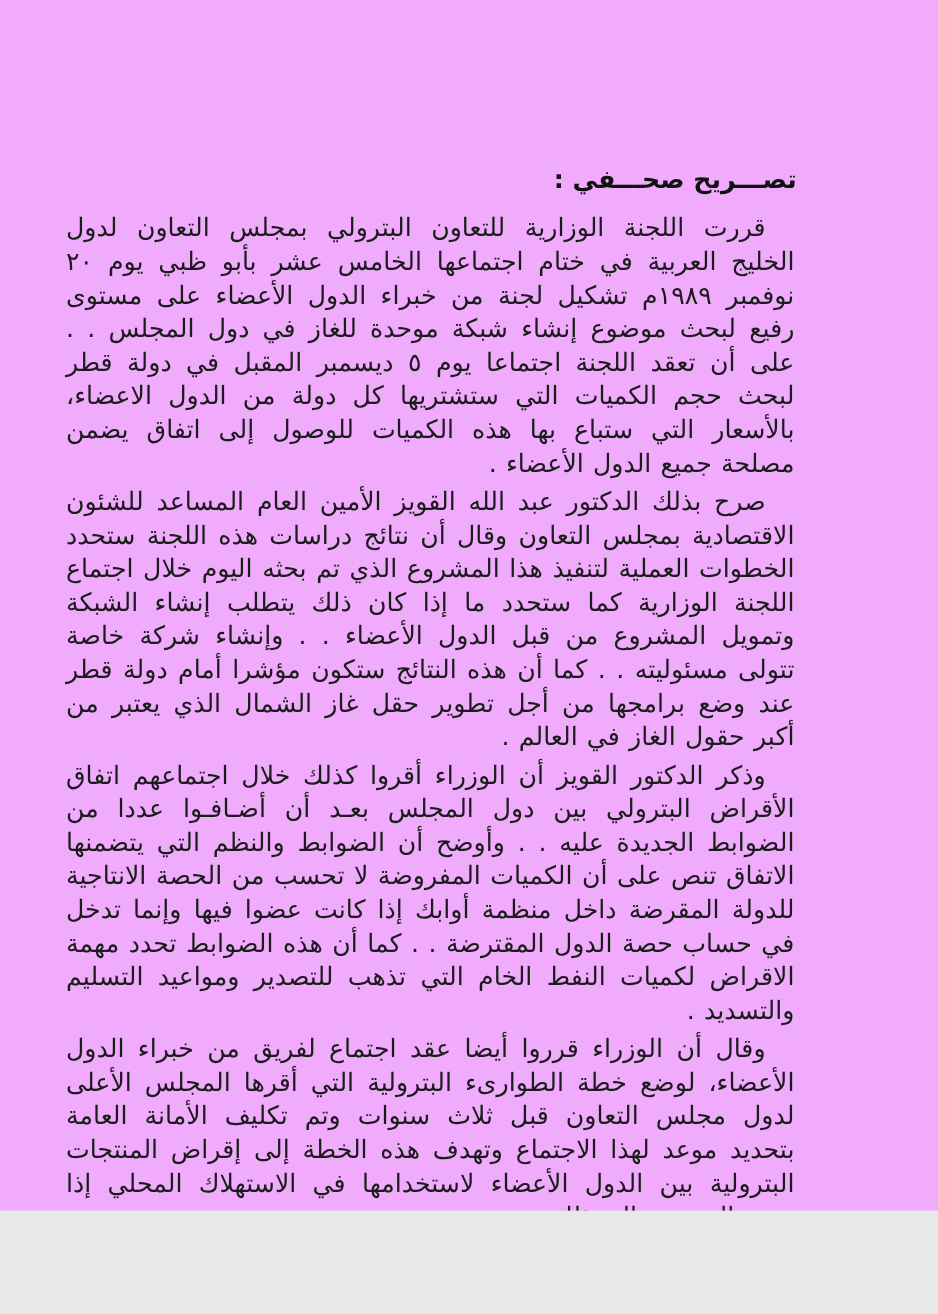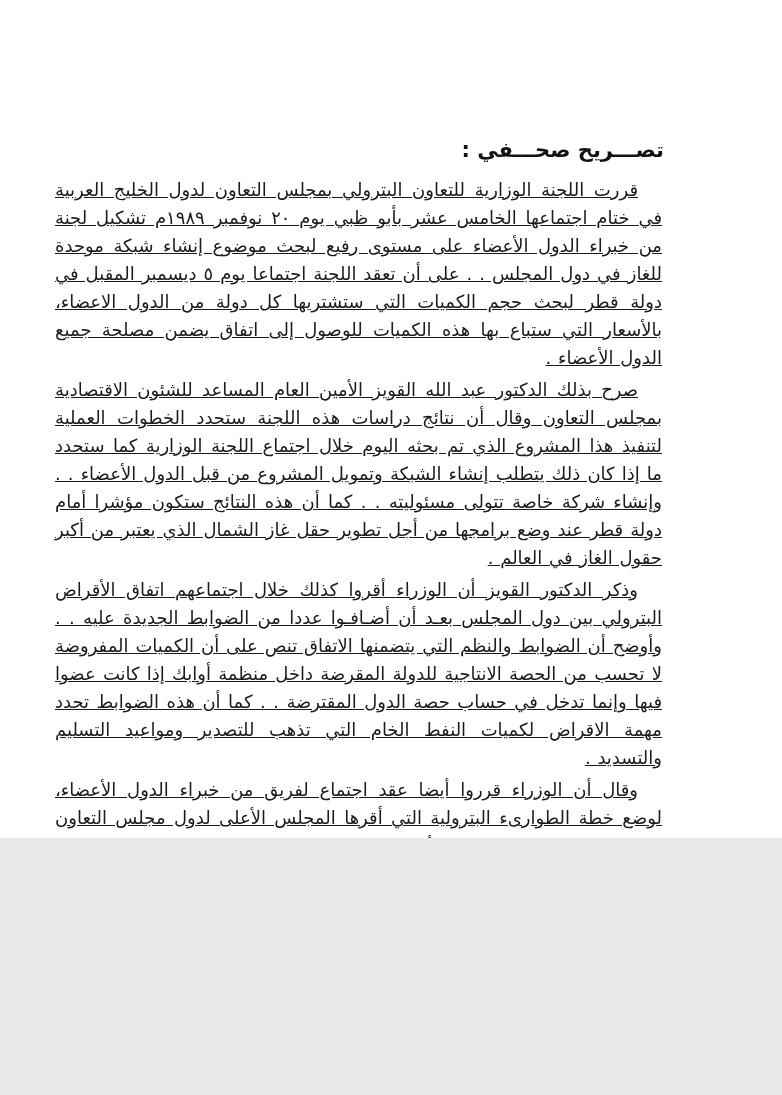--- a/index.html
+++ b/index.html
@@ -3,48 +3,47 @@
 <meta charset="utf-8">
 <style>
   html, body {
     margin: 0;
     padding: 0;
     background: #e8e8e8;
   }
   .scan-page {
     position: relative;
     width: 782px;
-    height: 838px;
+    height: 1009px;
     margin: 0 auto;
-    background: #ffffff;
+    background: #f0abfc;
     overflow: hidden;
     direction: rtl;
     font-family: "DejaVu Sans", sans-serif;
     color: #1b1b1b;
   }
   .doc-title {
     position: absolute;
     top: 138px;
     right: 118px;
     margin: 0;
     font-size: 21px;
     font-weight: bold;
     color: #111;
     white-space: nowrap;
   }
   .doc-body {
     position: absolute;
     top: 176px;
     right: 120px;
     left: 55px;
-    font-size: 18px;
+    font-size: 21px;
     line-height: 28px;
     text-align: justify;
     text-justify: inter-word;
-    text-decoration: underline;
   }
   .doc-body p {
     margin: 0 0 4px 0;
     text-indent: 24px;
     word-spacing: 1px;
   }
   .page-number {
     position: absolute;
     top: 1022px;
     left: 0;

